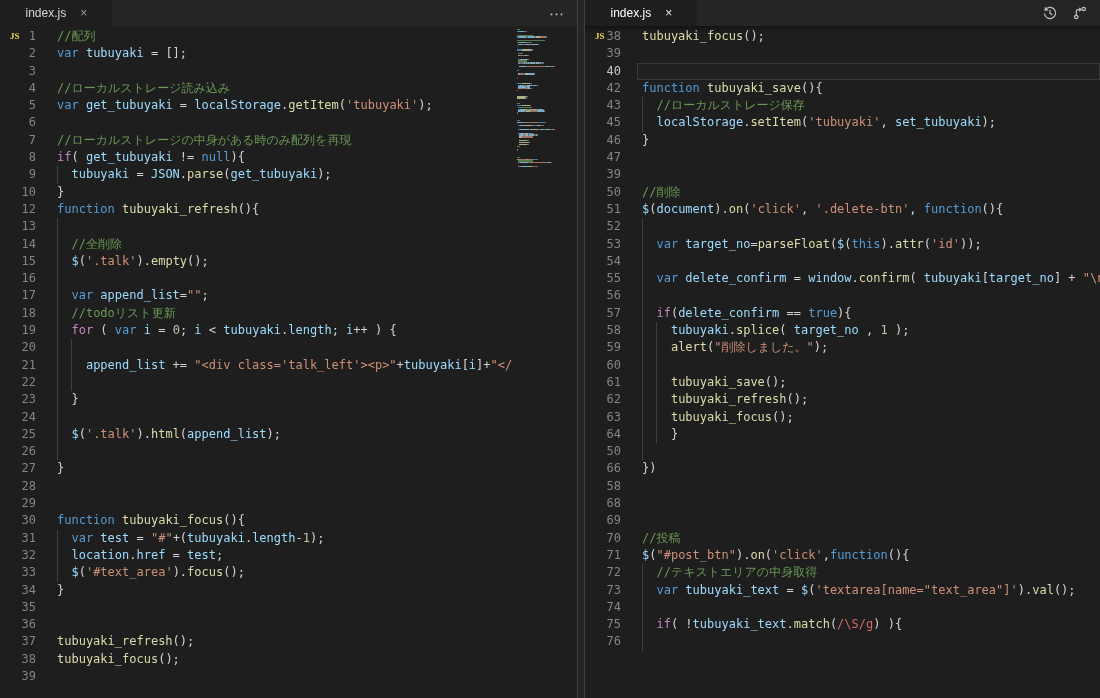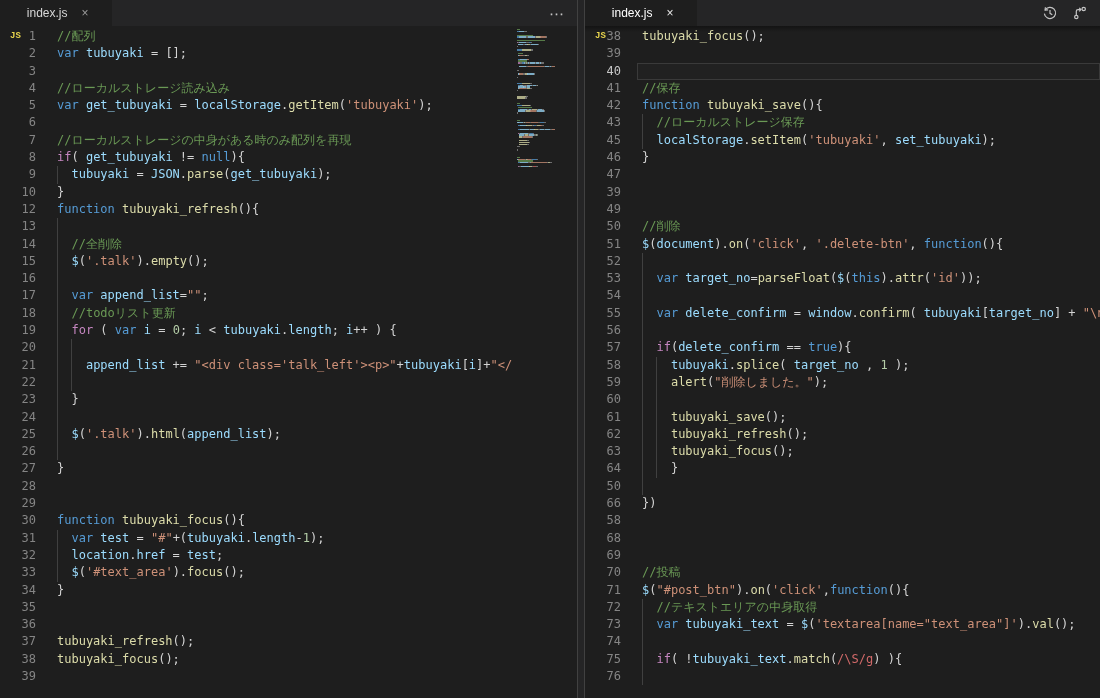--- a/index.html
+++ b/index.html
@@ -8,21 +8,21 @@
   .pane{position:relative;height:698px;overflow:hidden;}
   .pane-left{width:577px;border-right:1px solid #414141;}
   .pane-right{flex:1;border-left:1px solid #414141;}
   .sash{width:6px;background:#252526;}
 
   
   .tabbar{position:absolute;top:0;left:0;right:0;height:26px;background:var(--ui-tabbar,#252526);
           display:flex;align-items:stretch;}
   .tab{display:flex;align-items:center;gap:6px;padding:0 10px;background:var(--ui-bg,#1e1e1e);
        min-width:92px;cursor:pointer;}
-  .js-badge{font-size:9px;font-weight:700;color:var(--ui-js,#e8d44d);font-family:Liberation Mono, monospace;margin-top:46px;}
+  .js-badge{font-size:9px;font-weight:700;color:var(--ui-js,#e8d44d);font-family:Liberation Serif, serif;margin-top:46px;}
   .tab-label{font-size:12px;color:#d7d7d7;}
   .pane-right .tab-label{color:#ffffff;}
   .tab-close{margin-left:8px;font-size:12px;color:#9a9a9a;line-height:1;}
   .pane-right .tab-close{color:#e8e8e8;}
   .tab-actions{margin-left:auto;display:flex;align-items:center;gap:14px;padding:0 12px;}
   .more{color:var(--ui-icon,#c5c5c5);font-size:15px;letter-spacing:1px;cursor:pointer;line-height:1;}
   .tab-actions svg{display:block;cursor:pointer;}
 
   
   .editor{position:absolute;top:26px;left:0;right:0;bottom:0;overflow:hidden;
@@ -620,24 +620,20 @@
           </div>
           <div class="row">
             <span class="ln">39</span>
             <span class="code"></span>
           </div>
           <div class="row">
             <span class="ln ln-active">40</span>
             <span class="code"></span>
           </div>
           <div class="row">
-            <span class="ln">41</span>
-            <span class="code"><span class="tok-c">//保存</span></span>
-          </div>
-          <div class="row">
             <span class="ln">42</span>
             <span class="code"><span class="tok-k">function </span><span class="tok-f">tubuyaki_save</span><span class="tok-p">(){</span></span>
           </div>
           <div class="row">
             <span class="ln">43</span>
             <span class="code"><i class="guide" style="left: 21px;"></i><span class="tok-p">  </span><span class="tok-c">//ローカルストレージ保存</span></span>
           </div>
           <div class="row">
             <span class="ln">45</span>
             <span class="code"><i class="guide" style="left: 21px;"></i><span class="tok-p">  </span><span class="tok-v">localStorage</span><span class="tok-p">.</span><span class="tok-f">setItem</span><span class="tok-p">(</span><span class="tok-s">'tubuyaki'</span><span class="tok-p">, </span><span class="tok-v">set_tubuyaki</span><span class="tok-p">);</span></span>
@@ -645,24 +641,20 @@
           <div class="row">
             <span class="ln">46</span>
             <span class="code"><span class="tok-p">}</span></span>
           </div>
           <div class="row">
             <span class="ln">47</span>
             <span class="code"></span>
           </div>
           <div class="row">
             <span class="ln">39</span>
-            <span class="code"></span>
-          </div>
-          <div class="row">
-            <span class="ln">49</span>
             <span class="code"></span>
           </div>
           <div class="row">
             <span class="ln">50</span>
             <span class="code"><span class="tok-c">//削除</span></span>
           </div>
           <div class="row">
             <span class="ln">51</span>
             <span class="code"><span class="tok-v">$</span><span class="tok-p">(</span><span class="tok-v">document</span><span class="tok-p">).</span><span class="tok-f">on</span><span class="tok-p">(</span><span class="tok-s">'click'</span><span class="tok-p">, </span><span class="tok-s">'.delete-btn'</span><span class="tok-p">, </span><span class="tok-k">function</span><span class="tok-p">(){</span></span>
           </div>

